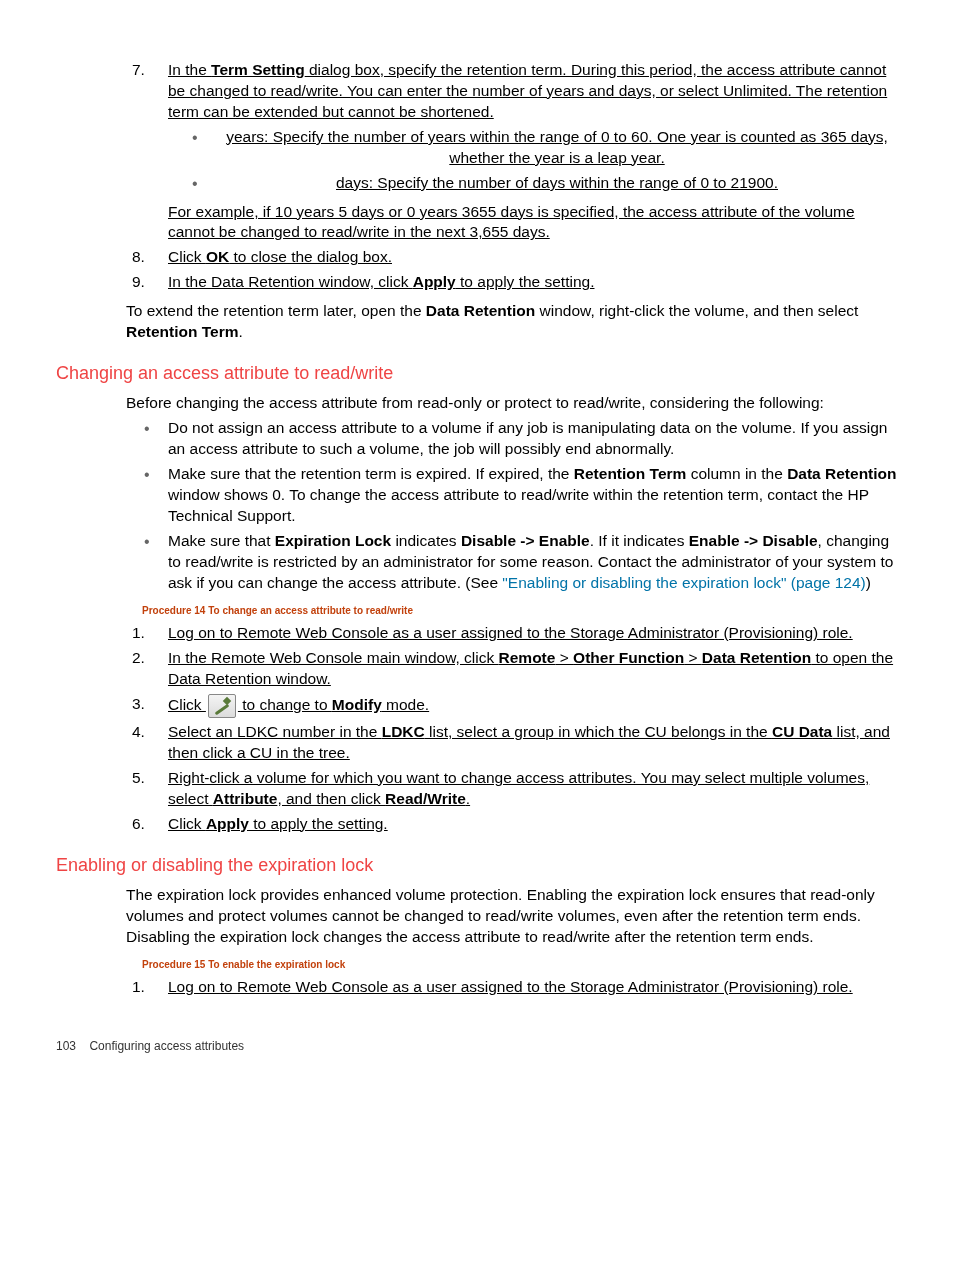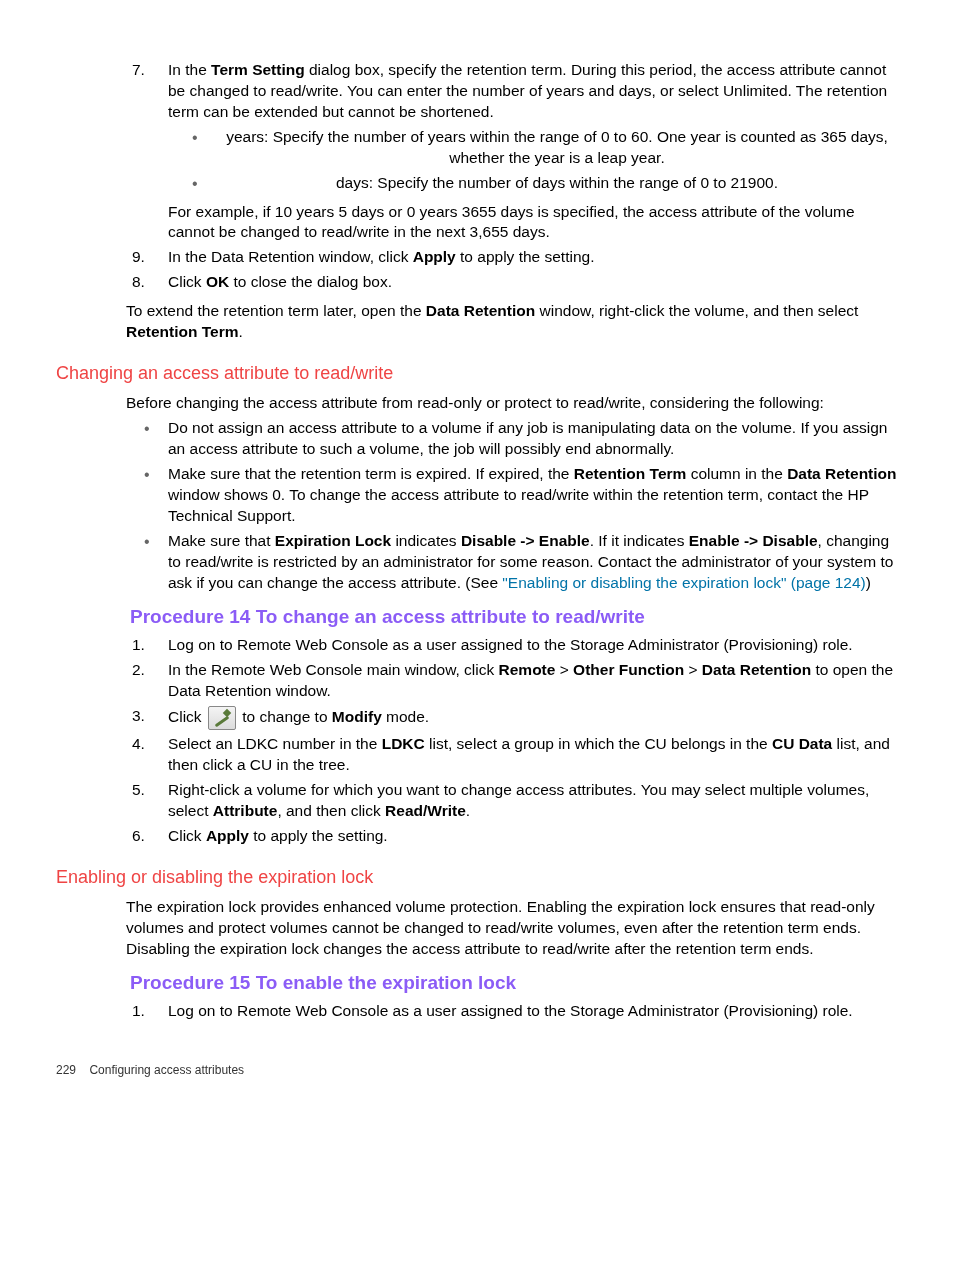--- a/index.html
+++ b/index.html
@@ -17,28 +17,29 @@
     margin-left: 70px;
   }
   h2 {
     font-family: Arial, Helvetica, sans-serif;
     font-weight: normal;
     color: #ef4444;
     font-size: 18px;
     margin: 18px 0 8px 0;
   }
   .procedure-title {
-    color: #8b5cf6;
+    color: #c2410c;
     font-weight: bold;
-    margin: 10px 0 6px 4px;
-    font-size: 19px;
+    margin: 10px 0 6px 16px;
+    font-size: 10px;
   }
   ol {
     margin: 4px 0 8px 0;
     padding-left: 0;
+    text-decoration: underline;
   }
   ol > li {
     list-style: none;
     position: relative;
     padding-left: 42px;
     margin: 4px 0;
   }
   ol > li::before {
     content: attr(data-num) ".";
     position: absolute;
@@ -123,25 +124,25 @@
 
   <ol>
     <li data-num="7">
       <span>In the </span><b>Term Setting</b><span> dialog box, specify the retention term. During this period, the access attribute cannot be changed to read/write. You can enter the number of years and days, or select Unlimited. The retention term can be extended but cannot be shortened.</span>
       <ul class="inner">
         <li>years: Specify the number of years within the range of 0 to 60. One year is counted as 365 days, whether the year is a leap year.</li>
         <li>days: Specify the number of days within the range of 0 to 21900.</li>
       </ul>
       <div class="para">For example, if 10 years 5 days or 0 years 3655 days is specified, the access attribute of the volume cannot be changed to read/write in the next 3,655 days.</div>
     </li>
+    <li data-num="8">
+      <span>Click </span><b>OK</b><span> to close the dialog box.</span>
+    </li>
     <li data-num="9">
       <span>In the Data Retention window, click </span><b>Apply</b><span> to apply the setting.</span>
-    </li>
-    <li data-num="8">
-      <span>Click </span><b>OK</b><span> to close the dialog box.</span>
     </li>
   </ol>
 
   <div class="para">
     <span>To extend the retention term later, open the </span><b>Data Retention</b><span> window, right-click the volume, and then select </span><b>Retention Term</b><span>.</span>
   </div>
 </div>
 
 <h2>Changing an access attribute to read/write</h2>
 
@@ -186,15 +187,15 @@
   <div class="para">The expiration lock provides enhanced volume protection. Enabling the expiration lock ensures that read-only volumes and protect volumes cannot be changed to read/write volumes, even after the retention term ends. Disabling the expiration lock changes the access attribute to read/write after the retention term ends.</div>
 
   <div class="procedure-title">Procedure 15 To enable the expiration lock</div>
 
   <ol>
     <li data-num="1">Log on to Remote Web Console as a user assigned to the Storage Administrator (Provisioning) role.</li>
   </ol>
 </div>
 
 <div class="footer">
-  <span class="page-num">229</span>
+  <span class="page-num">103</span>
   <span>Configuring access attributes</span>
 </div>
 
 </body></html>

